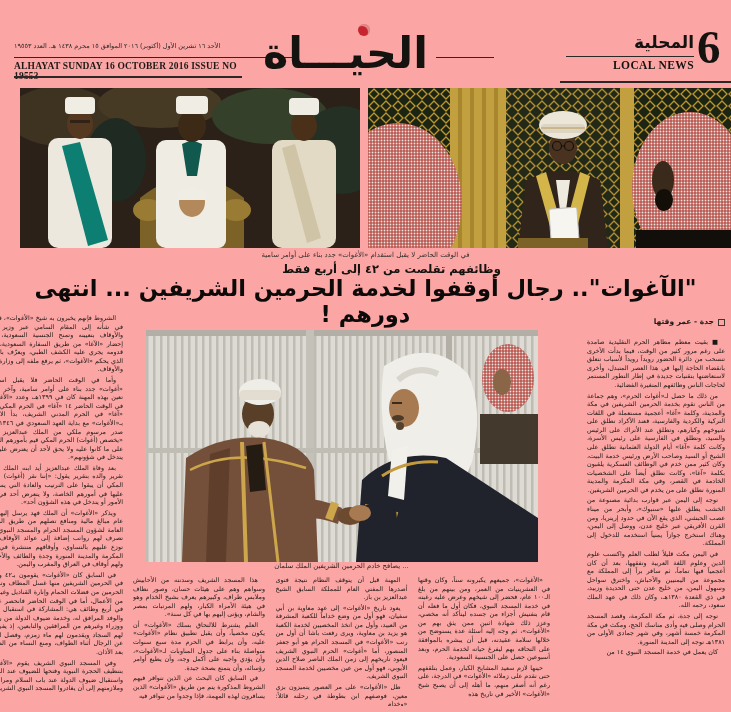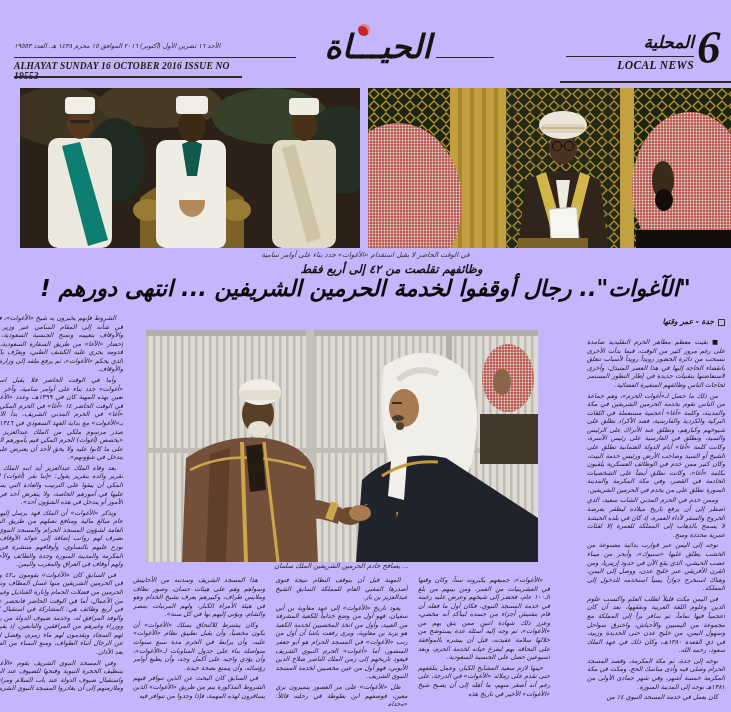--- a/index.html
+++ b/index.html
@@ -1,22 +1,22 @@
 <!DOCTYPE html>
 <html lang="ar"><head>
 <meta charset="utf-8">
 <style>
   html,body{margin:0;padding:0;background:#9a9a9a;}
-  .page{position:relative;width:731px;height:712px;margin:0 auto;background:#c4b5fd;
-        font-family:"DejaVu Sans",sans-serif;color:#15130f;overflow:hidden;font-style:italic;}
+  .page{position:relative;width:731px;height:712px;margin:0 auto;background:#fca5a5;
+        font-family:"DejaVu Sans",sans-serif;color:#15130f;overflow:hidden;}
   .rule{position:absolute;background:#2b2925;height:1px;}
   
   .dateline-ar{position:absolute;top:42px;left:14px;width:228px;font-size:6.5px;direction:rtl;text-align:left;color:#2a2823;white-space:nowrap;overflow:hidden;}
   .dateline-en{position:absolute;top:61px;left:14px;width:240px;font-family:"Liberation Serif",serif;font-weight:bold;font-size:9.5px;letter-spacing:.2px;color:#1c1a16;}
-  .logo{position:absolute;top:26px;left:308px;width:140px;text-align:center;font-size:33px;font-weight:bold;direction:rtl;line-height:1.3;}
+  .logo{position:absolute;top:26px;left:288px;width:140px;text-align:center;font-size:43px;font-weight:bold;direction:rtl;line-height:1.3;}
   .logo-globe{position:absolute;top:24px;left:358px;width:12px;height:12px;border-radius:50%;background:#c6252e;box-shadow:inset -2px 2px 0 rgba(255,255,255,.45);}
   .sec-ar{position:absolute;top:32px;left:554px;width:140px;text-align:right;direction:rtl;font-weight:bold;font-size:17px;}
   .sec-en{position:absolute;top:59px;left:554px;width:140px;text-align:right;font-family:"Liberation Serif",serif;font-weight:bold;font-size:11.5px;letter-spacing:.4px;}
   .page-num{position:absolute;top:24px;left:697px;font-family:"Liberation Serif",serif;font-weight:bold;font-size:47px;line-height:1;}
   
   .photoL{position:absolute;top:88px;left:20px;width:340px;height:160px;}
   .photoR{position:absolute;top:88px;left:368px;width:363px;height:160px;}
   .photo svg{display:block;}
   .top-caption{position:absolute;top:251px;left:0;width:731px;text-align:center;font-size:7px;direction:rtl;color:#34312b;}
   
@@ -134,21 +134,20 @@
   <div class="bodygrid">
 
     <div class="col">
       <div class="byline">
         <span class="box"></span>
         <span>جدة - عمر وقتها</span>
       </div>
       <div>
           <p>■ بقيت معظم مظاهر الحرم التقليدية صامدة على رغم مرور كثير من الوقت، فيما بدأت الأخرى تنسحب من دائرة الحضور رويداً رويداً لأسباب تتعلق بانقضاء الحاجة إليها في هذا العصر المتبدل، وأخرى لاستعاضتها بتقنيات جديدة في إطار التطور المستمر لحاجات الناس وظائفهم المتغيرة الفضائية.</p>
           <p>من ذلك ما حصل لـ«أغوات الحرم»، وهم جماعة من الناس تقوم بخدمة الحرمين الشريفين في مكة والمدينة، وكلمة «آغا» أعجمية مستعملة في اللغات التركية والكردية والفارسية، فعند الأكراد تطلق على شيوخهم وكبارهم، وتطلق عند الأتراك على الرئيس والسيد، وتطلق في الفارسية على رئيس الأسرة، وكانت كلمة «آغا» أيام الدولة العثمانية تطلق على الشيخ أو السيد وصاحب الأرض ورئيس خدمة البيت، وكان كثير ممن خدم في الوظائف العسكرية يلقبون بكلمة «آغا»، وكانت تطلق أيضاً على الشخصيات الخادمة في القصر، وفي مكة المكرمة والمدينة المنورة تطلق على من يخدم في الحرمين الشريفين.</p>
-          <p>وممن خدم في الحرم المدني الشاب سعيد، الذي اضطر إلى أن يرفع تاريخ ميلاده ليظفر بفرصة الخروج والسفر لأداء العمرة، إذ كان في بلده الحبشة لا يسمح بالذهاب إلى المملكة للعمرة إلا لفئات عمرية محددة ومنح.</p>
           <p>توجه إلى اليمن عبر قوارب بدائية مصنوعة من الخشب يطلق عليها «سنبوك»، وأبحر من ميناء عصب الحبشي، الذي يقع الآن في حدود إريتريا، ومن القرن الأفريقي عبر خليج عدن، ووصل إلى اليمن، وهناك استخرج جوازاً يمنياً استخدمه للدخول إلى المملكة.</p>
           <p>في اليمن مكث قليلاً لطلب العلم واكتسب علوم الدين وعلوم اللغة العربية وتفقهها، بعد أن كان أعجمياً فيها تماماً، ثم سافر براً إلى المملكة مع مجموعة من اليمنيين والأحباش، واخترق سواحل وسهول اليمن، من خليج عدن حتى الحديدة وزبيد، في ذي القعدة ١٣٨٠هـ، وكان ذلك في عهد الملك سعود، رحمه الله.</p>
           <p>توجه إلى جدة، ثم مكة المكرمة، وقصد المسجد الحرام وصلى فيه وأدى مناسك الحج، ومكث في مكة المكرمة خمسة أشهر، وفي شهر جمادى الأولى من ١٣٨١هـ توجه إلى المدينة المنورة.</p>
           <p>كان يعمل في خدمة المسجد النبوي ١٤ من</p>
         </div>
     </div>
 
     <div class="mid">
       <div class="mid-photo">
         <svg viewBox="0 0 392 232" width="392" height="232">
@@ -204,21 +203,21 @@
             <p>«الأغوات»، جميعهم يكبرونه سناً، وكان وقتها في العشرينيات من العمر، ومن بينهم من بلغ الـ١٠٠ عام، فحضر إلى شيخهم وعرض عليه رغبته في خدمة المسجد النبوي، فكان أول ما فعله أن قام بتفتيش أجزاء من جسده ليتأكد أنه مخصي، وعزز ذلك شهادة اثنين ممن يثق بهم من «الأغوات»، ثم وجه إليه أسئلة عدة يستوضح من خلالها سلامة عقيدته، قبل أن يبشره بالموافقة على التحاقه بهم ليفرغ حياته لخدمة الحرم، وبعد أسبوعين حصل على الجنسية السعودية.</p>
             <p>حينها لازم سعيد المشايخ الكبار، وعمل بتلقفهم حتى تقدم على زملائه «الأغوات» في الدرجة، على رغم أنه أصغر منهم، ما أهله إلى أن يصبح شيخ «الأغوات» الأخير في تاريخ هذه</p>
           </div>
         <div class="mcol">
             <p>المهنة قبل أن يتوقف النظام نتيجة فتوى أصدرها المفتي العام للمملكة السابق الشيخ عبدالعزيز بن باز.</p>
             <p>يعود تاريخ «الأغوات» إلى عهد معاوية بن أبي سفيان، فهو أول من وضع خداماً للكعبة المشرفة من العبيد، وأول من اتخذ المخصيين لخدمة الكعبة هو يزيد بن معاوية، ويرى رفعت باشا أن أول من رتب «الأغوات» في المسجد الحرام هو أبو جعفر المنصور، أما «أغوات» الحرم النبوي الشريف فيعود تاريخهم إلى زمن الملك الناصر صلاح الدين الأيوبي، فهو أول من عين مخصيين لخدمة المسجد النبوي الشريف.</p>
             <p>ظل «الأغوات» على مر العصور يتميزون بزي معين، فوصفهم ابن بطوطة في رحلته قائلاً: «وخدام</p>
           </div>
         <div class="mcol">
             <p>هذا المسجد الشريف وسدنته من الأحابيش وسواهم وهم على هيئات حسان، وصور نظاف وملابس ظراف، وكبيرهم يعرف بشيخ الخدام وهو في هيئة الأمراء الكبار، ولهم المرتبات بمصر والشام، ويؤتى إليهم بها في كل سنة».</p>
-            <p>وكان يشترط للالتحاق بسلك «الأغوات» أن يكون مخصياً، وأن يقبل تطبيق نظام «الأغوات» عليه، وأن يرابط في الحرم مدة سبع سنوات متواصلة بناء على جدول المناوبات لـ«الأغوات»، وأن يؤدي واجبه على أكمل وجه، وأن يطيع أوامر رؤسائه، وأن يتمتع بصحة جيدة.</p>
+            <p>العلم يشترط للالتحاق بسلك «الأغوات» أن يكون مخصياً، وأن يقبل تطبيق نظام «الأغوات» عليه، وأن يرابط في الحرم مدة سبع سنوات متواصلة بناء على جدول المناوبات لـ«الأغوات»، وأن يؤدي واجبه على أكمل وجه، وأن يطيع أوامر رؤسائه، وأن يتمتع بصحة جيدة.</p>
             <p>في السابق كان البحث عن الذين تتوافر فيهم الشروط المذكورة يتم من طريق «الأغوات» الذين يسافرون لهذه المهمة، فإذا وجدوا من تتوافر فيه</p>
           </div>
       </div>
     </div>
 
     <div class="col">
         <p>الشروط فإنهم يخبرون به شيخ «الأغوات»، فيكتب في شأنه إلى المقام السامي عبر وزير الحج والأوقاف بتعيينه وتمنح الجنسية السعودية، ويتم إحضار «الآغا» من طريق السفارة السعودية، وبعد قدومه يجري عليه الكشف الطبي، ويعرّف بالنظام الذي يحكم «الأغوات»، ثم يرفع ملفه إلى وزارة الحج والأوقاف.</p>
         <p>وأما في الوقت الحاضر فلا يقبل استقدام «أغوات» جدد بناء على أوامر سامية، وآخر «آغا» تعين بهذه المهنة كان في ١٣٩٩هـ، وعدد «الأغوات» في الوقت الحاضر ١٤ «آغا» في الحرم المكي، و١٤ «آغا» في الحرم المدني الشريف، بدأ الاهتمام بـ«الأغوات» مع بداية العهد السعودي في ١٣٤٦هـ، إذ صدر مرسوم ملكي من الملك عبدالعزيز نصه: «يخصص (أغوات) الحرم المكي قيم بأمورهم الخاصة على ما كانوا عليه ولا يحق لأحد أن يعترض عليهم أو يتدخل في شؤونهم».</p>
         <p>بعد وفاة الملك عبدالعزيز أيد ابنه الملك سعود تقرير والده بتقرير يقول: «إننا نقر (أغوات) الحرم المكي أن يبقوا على الترتيب والعادة التي يسيرون عليها في أمورهم الخاصة، ولا يتعرض أحد في هذه الأمور أو يتدخل في هذه الشؤون أحد».</p>
         <p>ويذكر «الأغوات» أن الملك فهد يرسل إليهم كل عام مبالغ مالية ومنافع تصلهم من طريق الرئاسة العامة لشؤون المسجد الحرام والمسجد النبوي، كما تصرف لهم رواتب إضافة إلى عوائد الأوقاف التي توزع عليهم بالتساوي، وأوقافهم منتشرة في مكة المكرمة والمدينة المنورة وجدة والطائف والأحساء، ولهم أوقاف في العراق والمغرب واليمن.</p>

